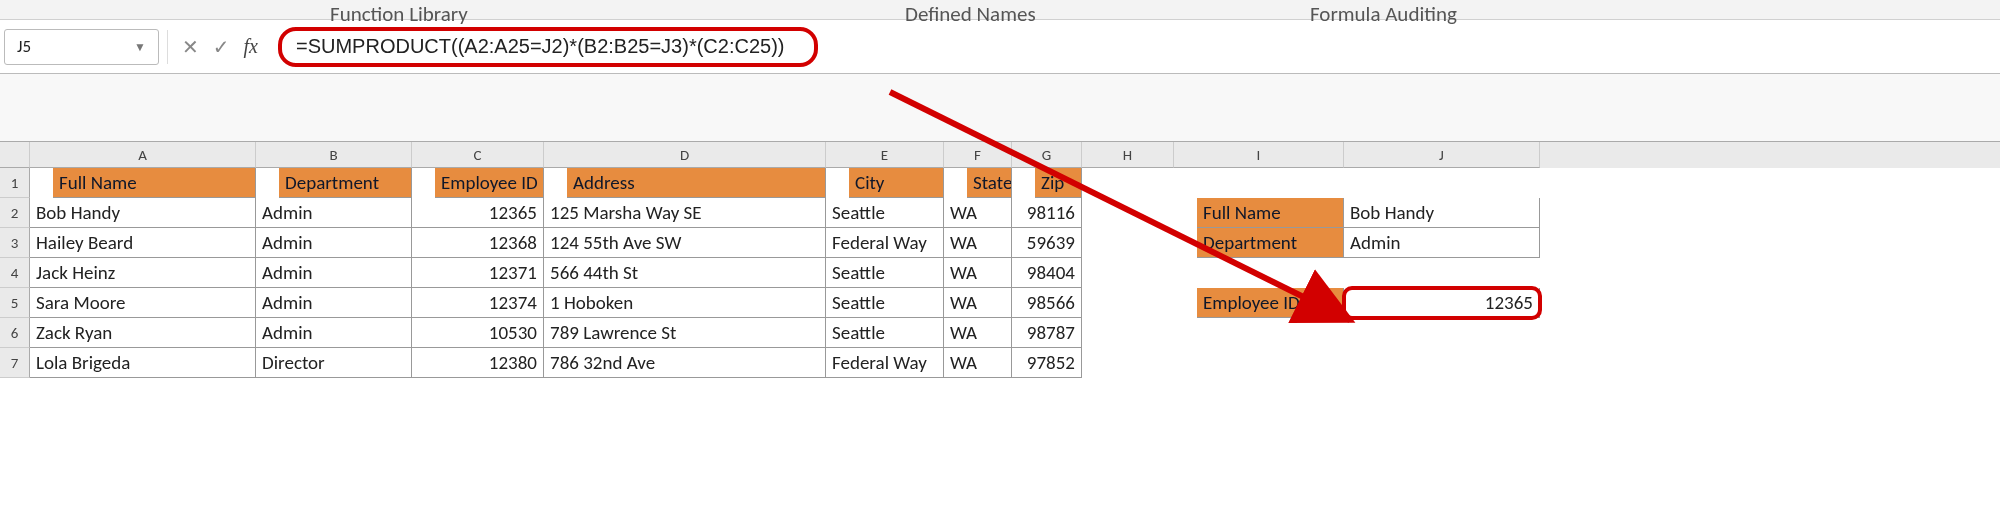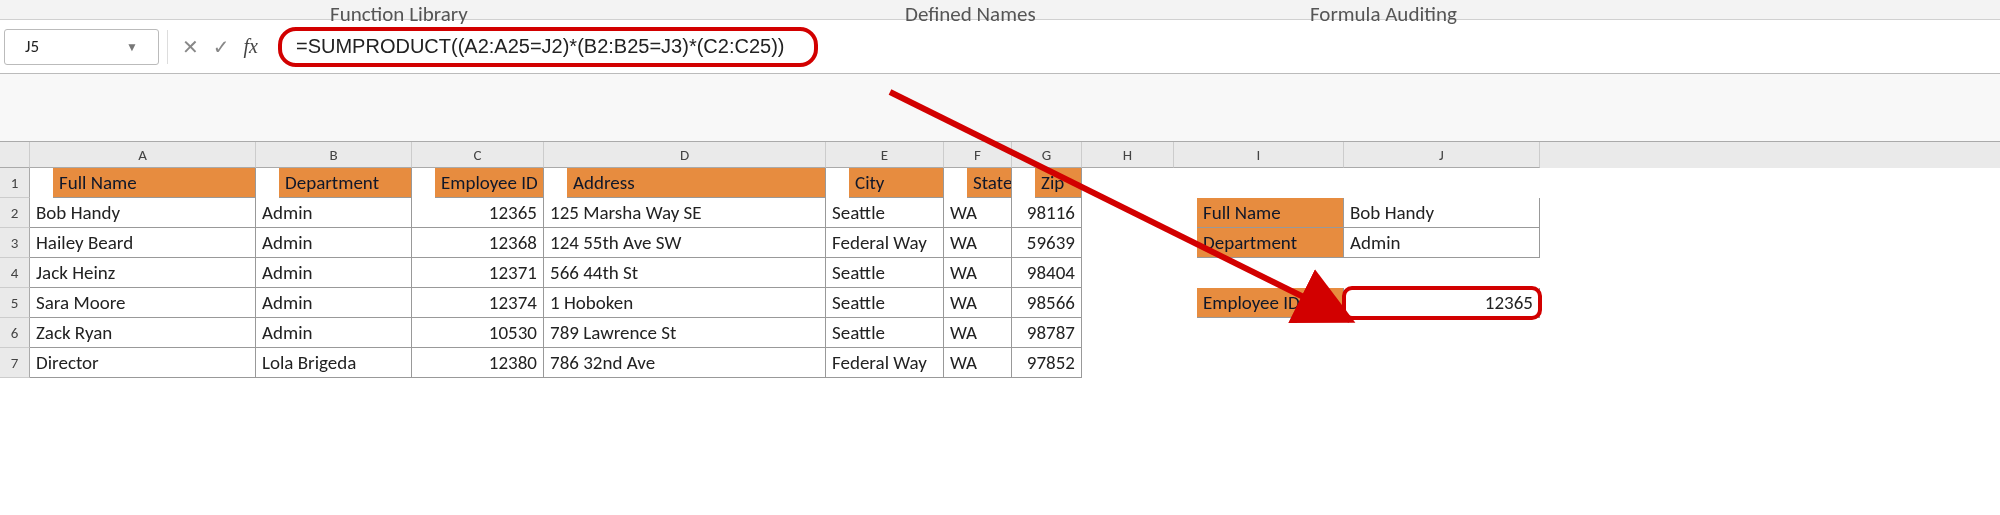--- a/index.html
+++ b/index.html
@@ -37,21 +37,21 @@
     padding-left: 4px;
     gap: 8px;
   }
   .name-box {
     width: 155px;
     height: 36px;
     border: 1px solid #bbb;
     border-radius: 3px;
     display: flex;
     align-items: center;
-    padding: 0 20px;
+    padding: 0 12px;
     font-size: 17px;
     background: #fff;
   }
   .name-box .caret {
     margin-left: auto;
     font-size: 12px;
     color: #777;
   }
   .fb-sep { width:1px; height:34px; background:#ddd; }
   .fb-icons { display:flex; gap:14px; color:#888; font-size:20px; align-items:center; padding:0 6px; }
@@ -254,22 +254,22 @@
     <div class="cell">Seattle</div>
     <div class="cell">WA</div>
     <div class="cell num">98787</div>
     <div class="cell blank"></div>
     <div class="cell blank"></div>
     <div class="cell blank"></div>
   </div>
 
   <div class="grid-row">
     <div class="row-head">7</div>
+    <div class="cell">Lola Brigeda</div>
     <div class="cell">Director</div>
-    <div class="cell">Lola Brigeda</div>
     <div class="cell num">12380</div>
     <div class="cell">786 32nd Ave</div>
     <div class="cell">Federal Way</div>
     <div class="cell">WA</div>
     <div class="cell num">97852</div>
     <div class="cell blank"></div>
     <div class="cell blank"></div>
     <div class="cell blank"></div>
   </div>
 

